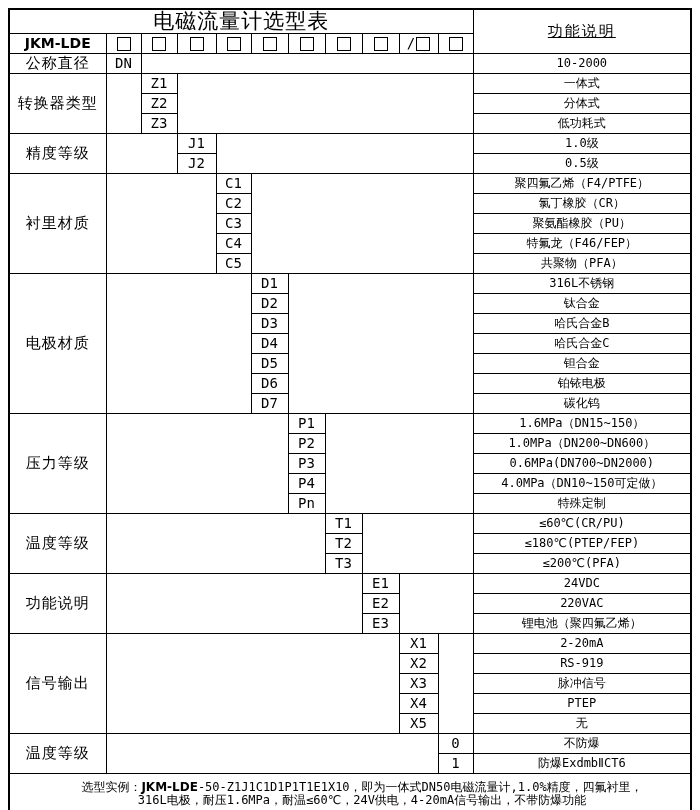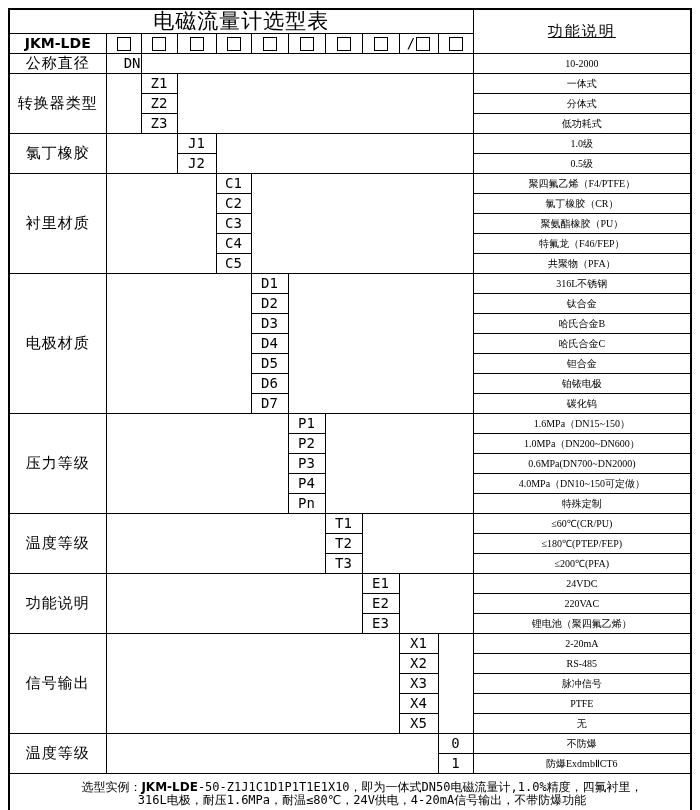--- a/index.html
+++ b/index.html
@@ -7,21 +7,21 @@
   .sheet{position:absolute;left:8px;top:8px;}
   table{border-collapse:collapse;table-layout:fixed;width:684px;border:2px solid #000;}
   td{border:1px solid #000;padding:0;text-align:center;vertical-align:middle;height:19px;
      font-family:"DejaVu Sans Mono","DejaVu Sans",monospace;font-size:14px;line-height:1.1;
      overflow:hidden;white-space:nowrap;}
   td.title{font-size:21px;letter-spacing:1px;}
   td.rhead{font-size:15px;letter-spacing:2px;text-decoration:underline;}
   td.lbl{font-size:15px;letter-spacing:1px;}
   td.model{font-family:"DejaVu Sans",sans-serif;font-weight:bold;font-size:14px;}
   td.code{font-size:14px;}
-  td.desc{font-size:10px;font-family:Liberation Serif, serif;}
+  td.desc{font-size:12px;}
   .box{display:inline-block;width:12px;height:12px;border:1px solid #000;vertical-align:middle;background:#fff;}
   .slash{display:inline-block;vertical-align:middle;font-size:14px;margin-right:1px;}
   td.bigrow{height:40px;white-space:normal;font-size:12px;padding-left:24px;}
   .exline{display:block;text-align:center;}
   .bold{font-weight:bold;font-family:"DejaVu Sans",sans-serif;}
 </style>
 </head>
 <body>
 
 <div class="sheet">
@@ -56,21 +56,21 @@
     <td><span class="box"></span></td>
     <td><span class="box"></span></td>
     <td><span class="box"></span></td>
     <td><span class="box"></span></td>
     <td><span class="slash">/</span><span class="box"></span></td>
     <td><span class="box"></span></td>
   </tr>
 
   <tr>
     <td class="lbl">公称直径</td>
-    <td class="code" style="text-align:right;">DN</td>
+    <td class="code" style="text-align:center;">DN</td>
     <td colspan="9"></td>
     <td class="desc">10-2000</td>
   </tr>
 
   <tr>
     <td class="lbl" rowspan="3">转换器类型</td>
     <td rowspan="3"></td>
     <td class="code">Z1</td>
     <td colspan="8" rowspan="3"></td>
     <td class="desc">一体式</td>
@@ -78,21 +78,21 @@
   <tr>
     <td class="code">Z2</td>
     <td class="desc">分体式</td>
   </tr>
   <tr>
     <td class="code">Z3</td>
     <td class="desc">低功耗式</td>
   </tr>
 
   <tr>
-    <td class="lbl" rowspan="2">氯丁橡胶</td>
+    <td class="lbl" rowspan="2">精度等级</td>
     <td colspan="2" rowspan="2"></td>
     <td class="code">J1</td>
     <td colspan="7" rowspan="2"></td>
     <td class="desc">1.0级</td>
   </tr>
   <tr>
     <td class="code">J2</td>
     <td class="desc">0.5级</td>
   </tr>
 
@@ -210,48 +210,48 @@
 
   <tr>
     <td class="lbl" rowspan="5">信号输出</td>
     <td colspan="8" rowspan="5"></td>
     <td class="code">X1</td>
     <td rowspan="5"></td>
     <td class="desc">2-20mA</td>
   </tr>
   <tr>
     <td class="code">X2</td>
-    <td class="desc">RS-485</td>
+    <td class="desc">RS-919</td>
   </tr>
   <tr>
     <td class="code">X3</td>
     <td class="desc">脉冲信号</td>
   </tr>
   <tr>
     <td class="code">X4</td>
-    <td class="desc">PTFE</td>
+    <td class="desc">PTEP</td>
   </tr>
   <tr>
     <td class="code">X5</td>
     <td class="desc">无</td>
   </tr>
 
   <tr>
     <td class="lbl" rowspan="2">温度等级</td>
     <td colspan="9" rowspan="2"></td>
     <td class="code">0</td>
     <td class="desc">不防爆</td>
   </tr>
   <tr>
     <td class="code">1</td>
     <td class="desc">防爆ExdmbⅡCT6</td>
   </tr>
 
   <tr>
     <td class="bigrow" colspan="12">
       <span class="exline"><span>选型实例：</span><span class="bold">JKM-LDE</span><span>-50-Z1J1C1D1P1T1E1X10，即为一体式DN50电磁流量计,1.0%精度，四氟衬里，</span></span>
-      <span class="exline">316L电极，耐压1.6MPa，耐温≤80℃，24V供电，4-20mA信号输出，不带防爆功能</span>
+      <span class="exline">316L电极，耐压1.6MPa，耐温≤60℃，24V供电，4-20mA信号输出，不带防爆功能</span>
     </td>
   </tr>
 
 </tbody>
     </table>
 </div>
 
 </body></html>

